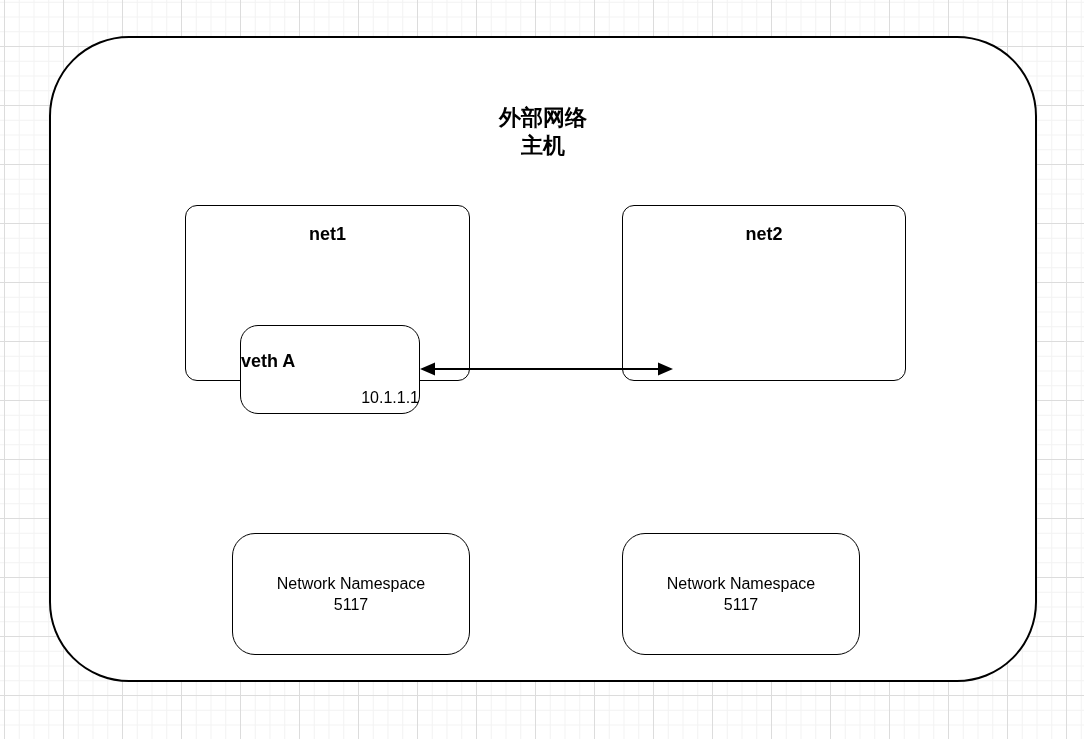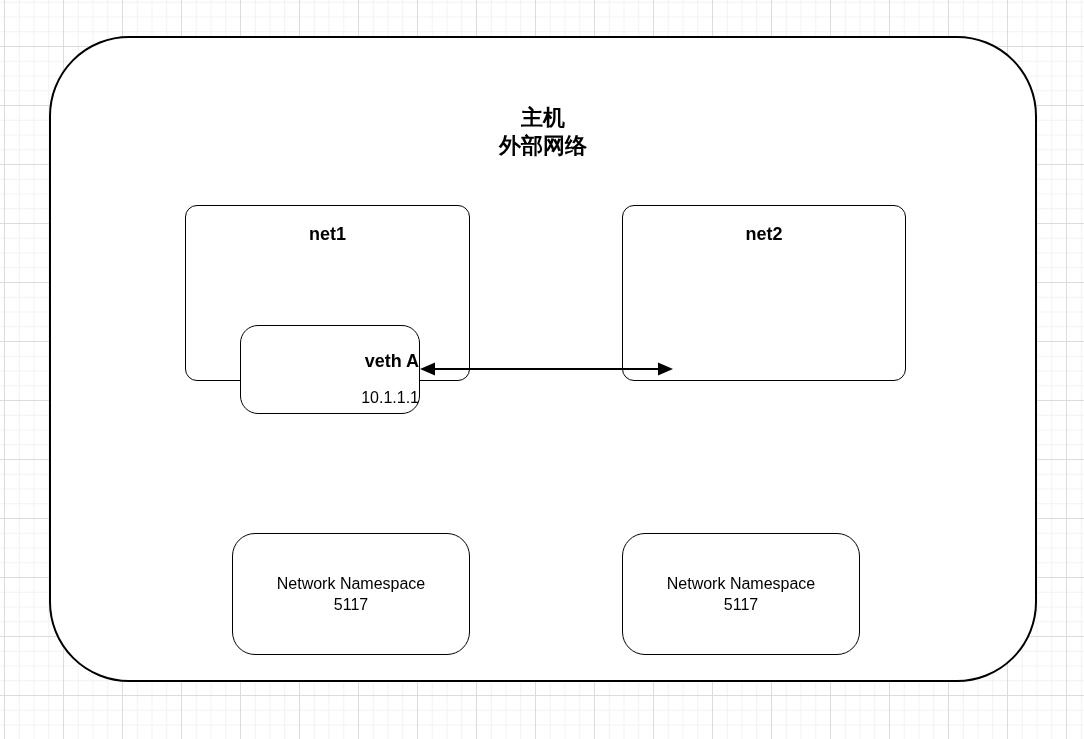--- a/index.html
+++ b/index.html
@@ -57,21 +57,21 @@
     width: 180px; height: 89px;
     background: #ffffff;
     border: 1.5px solid #000000;
     border-radius: 18px;
   }
   .vethA { left: 54px; top: 119px; }
   .vethB { left: 52px; top: 118px; width: 179px; }
   .veth-label {
     position: absolute;
     left: 0; right: 0; top: 25px;
-    text-align: right;
+    text-align: left;
     font-size: 18px;
     font-weight: bold;
   }
   .veth-ip {
     position: absolute;
     left: 0; right: 0; bottom: 6px;
     text-align: right;
     font-size: 16px;
   }
   .arrow-svg {
@@ -97,22 +97,22 @@
   .ns2 { left: 571px; top: 495px; }
 </style>
 </head>
 <body>
 
 <div class="canvas">
 
   <div class="host">
 
     <div class="host-title">
+      <div>外部网络</div>
       <div>主机</div>
-      <div>外部网络</div>
     </div>
 
     <div class="netbox net1">
       <div class="net-label">net1</div>
       <div class="veth vethA">
         <div class="veth-label">veth A</div>
         <div class="veth-ip">10.1.1.1</div>
       </div>
     </div>
 

